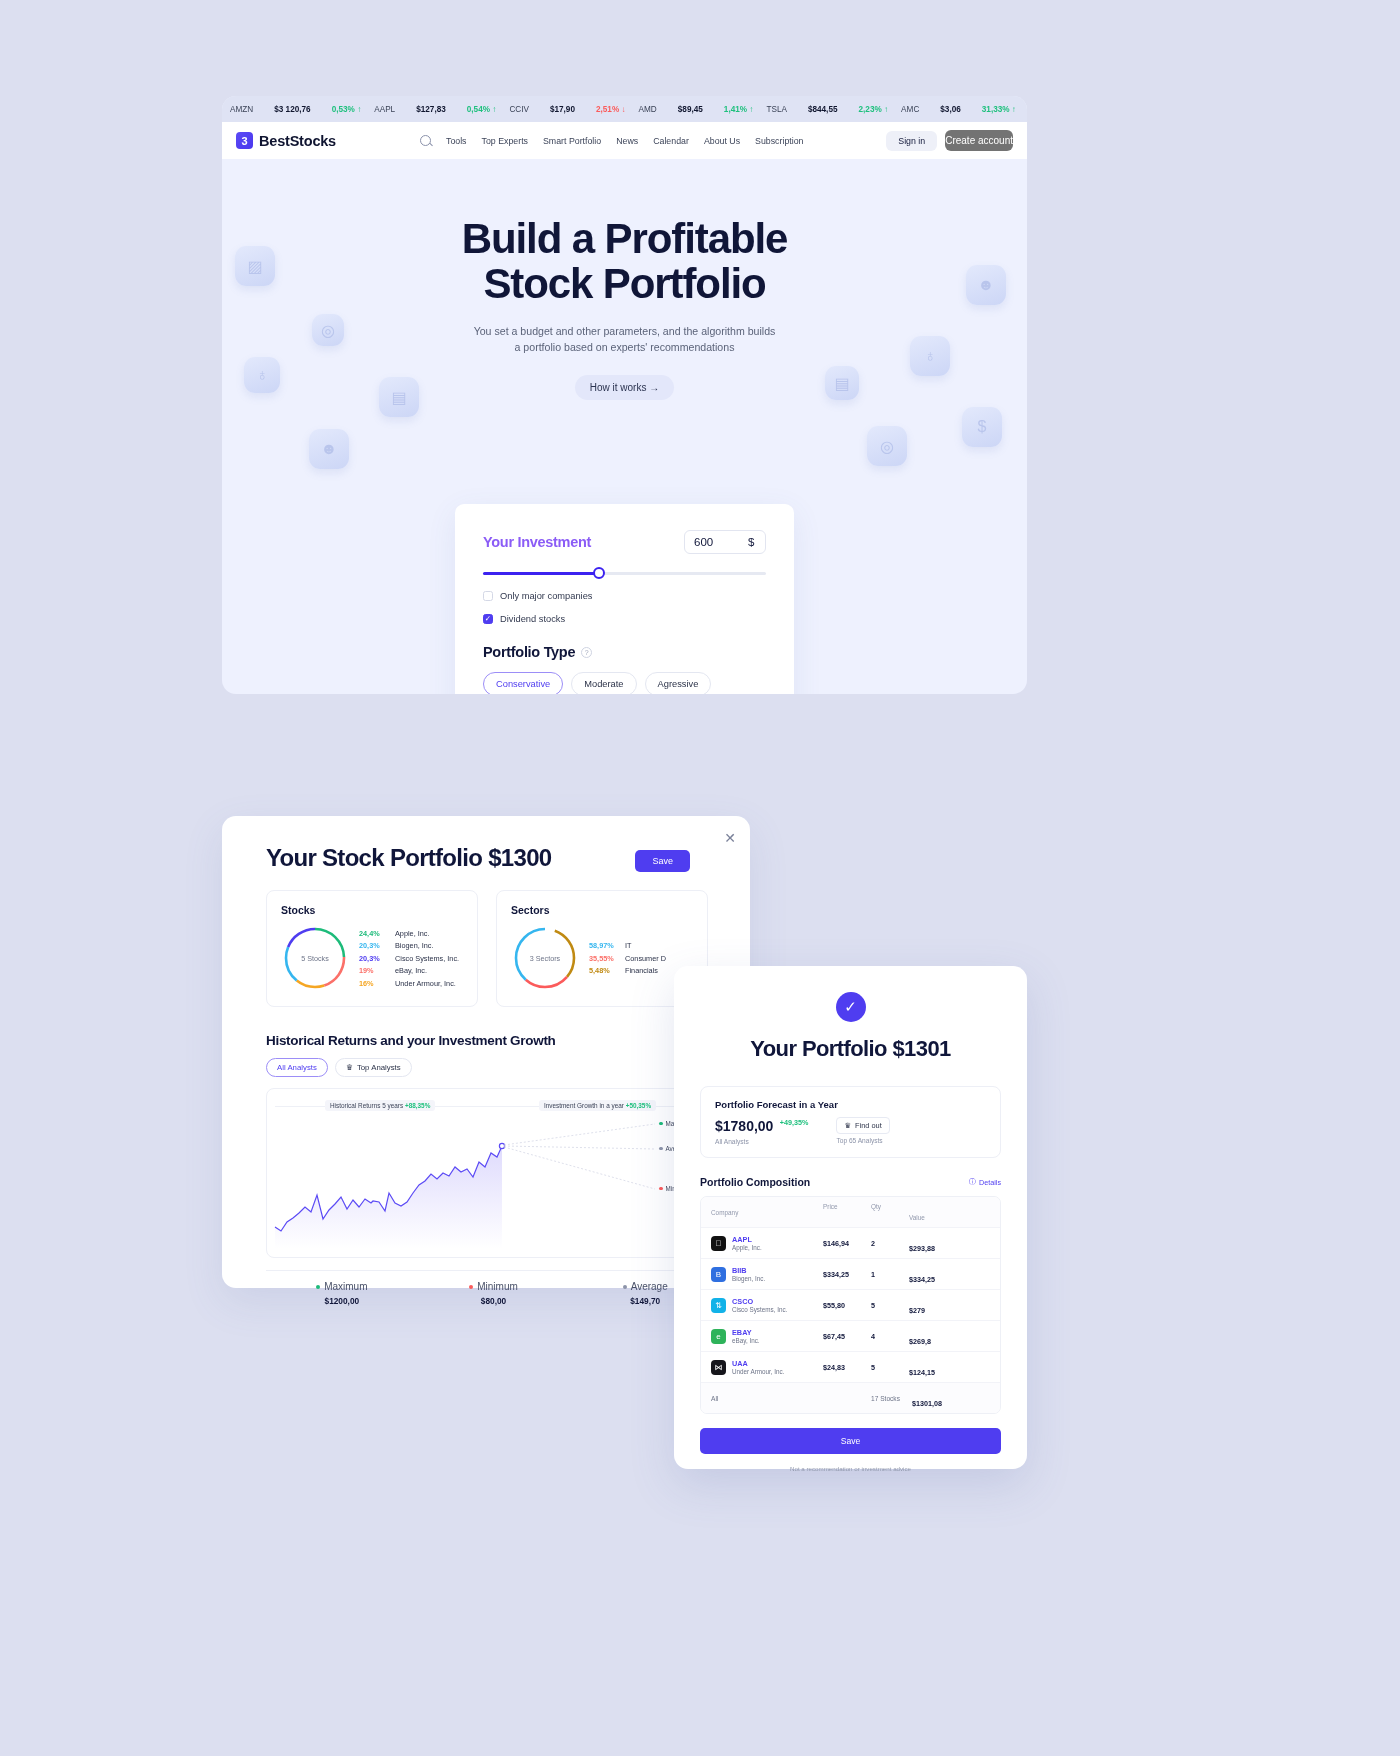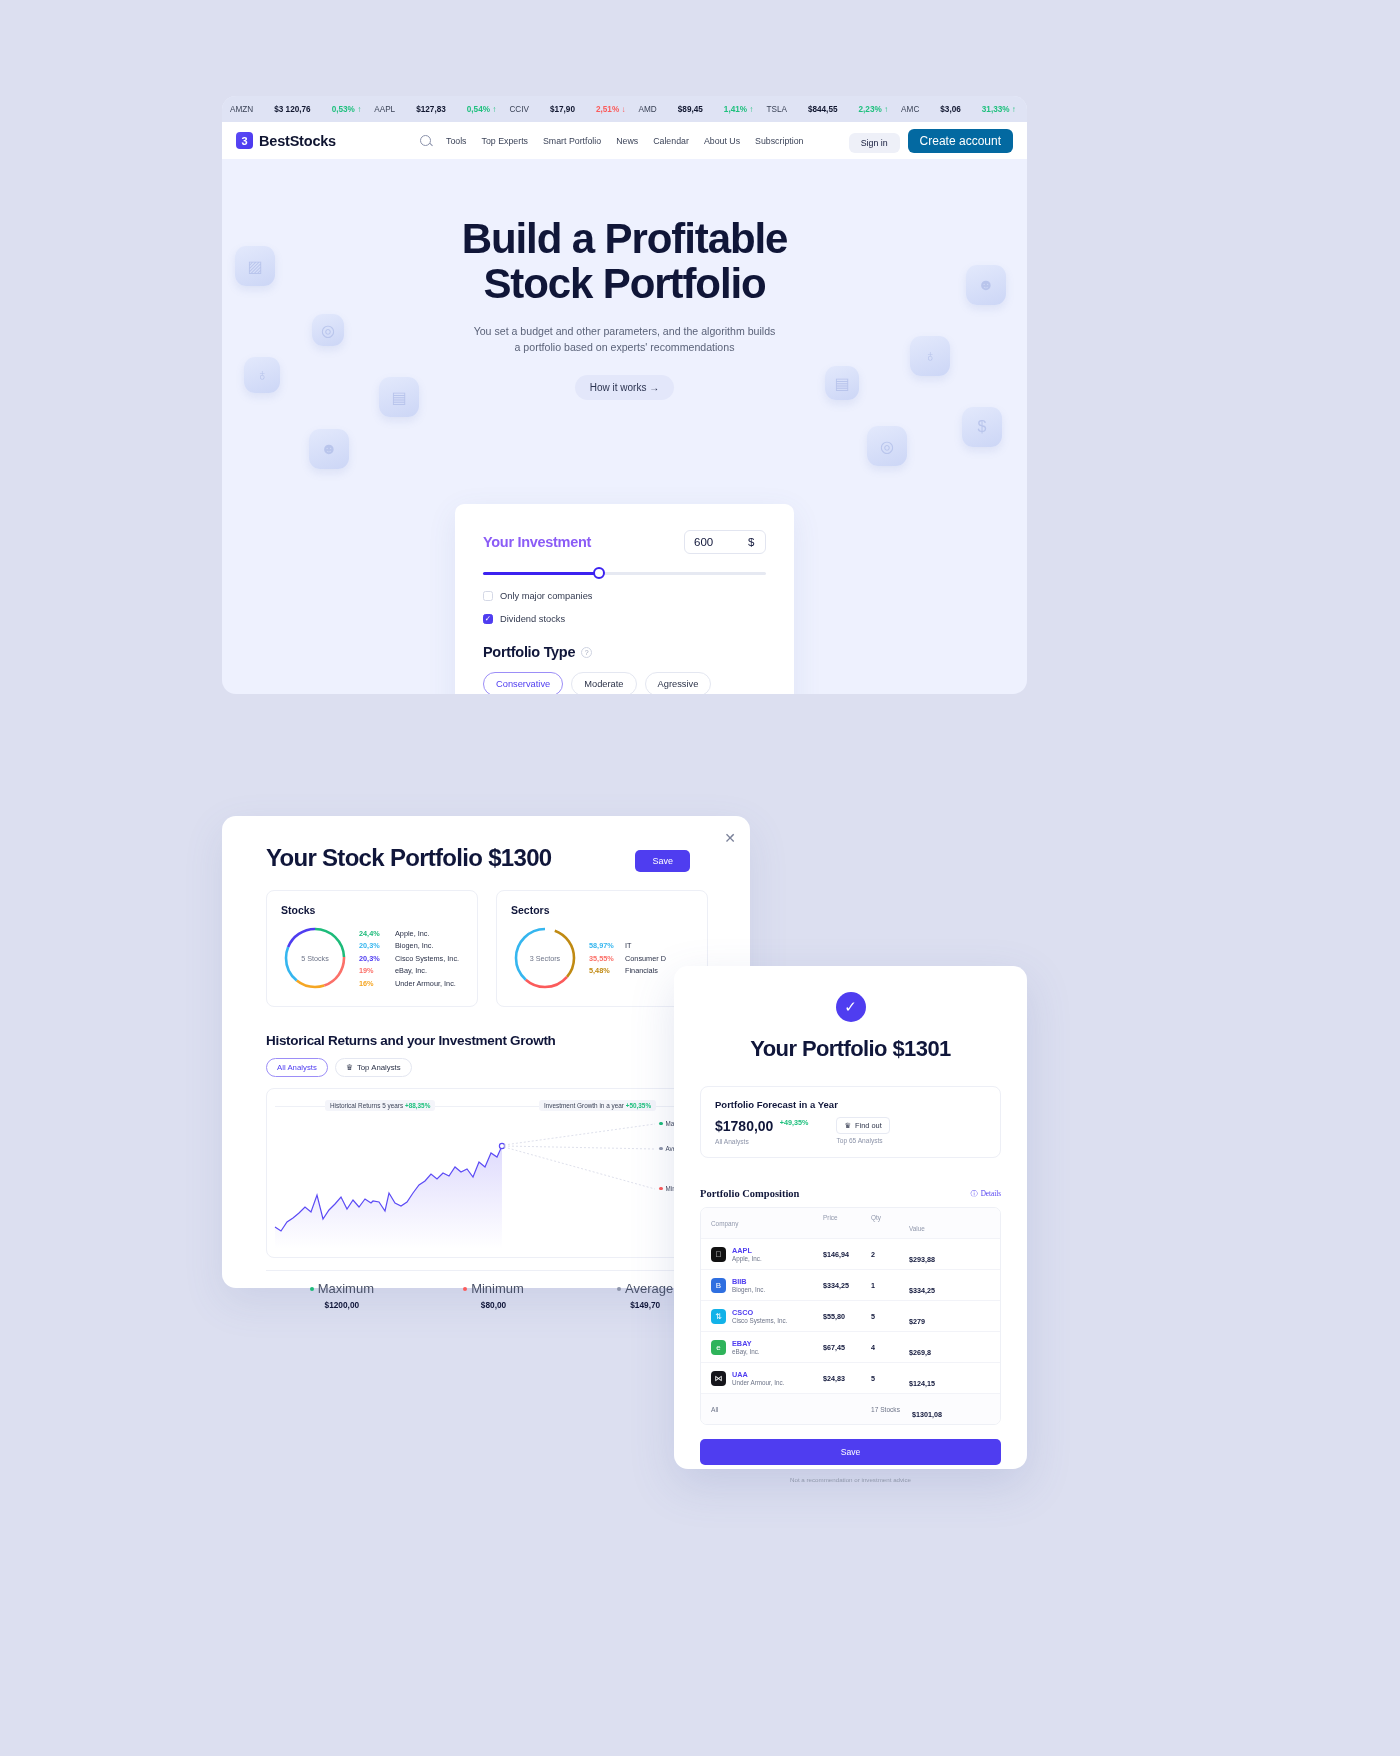--- a/index.html
+++ b/index.html
@@ -55,22 +55,22 @@
     background: #8b92ab; right: -3px; bottom: 0px;
     transform: rotate(45deg);
   }
   .nav-link { font-size: 8.8px; color: #3c4459; }
   .nav-right { margin-left: auto; display: flex; align-items: flex-end; gap: 8px; }
   .btn-signin {
     font-size: 8.8px; color: #13193a; background: #eef0f8;
     padding: 5px 12px; border-radius: 6px; border: none;
   }
   .btn-create {
-    font-size: 12px; color: #fff; background: #0369a1;
-    padding: 5px 12px; border-radius: 6px; border: none;
+    font-size: 10px; color: #fff; background: #737373;
+    padding: 5px 0; border-radius: 6px; border: none;
   }
 
   .hero-body { position: relative; height: 535px; }
   .hero-h1 {
     text-align: center; margin-top: 58px;
     font-size: 42px; line-height: 1.07; font-weight: bold;
     color: #101638; letter-spacing: -1.1px;
   }
   .hero-sub {
     text-align: center; margin-top: 17px;
@@ -201,21 +201,21 @@
   .chart-hr { position: absolute; top: 17px; left: 8px; right: 8px; height: 1px; background: #eef0f6; }
   .point-label { position: absolute; font-size: 6.3px; color: #3d4459; display: flex; align-items: center; gap: 3px; }
   .pl-dot { width: 3.5px; height: 3.5px; border-radius: 50%; }
 
   .stats-row {
     margin-top: 12px; width: 455px;
     border-top: 1px solid #edeff6;
     display: flex; padding-top: 10px;
   }
   .stat { flex: 1; display: flex; flex-direction: column; gap: 4px; align-items: center; }
-  .stat-l { display: flex; align-items: center; gap: 4px; font-size: 13px; color: #4a5269; }
+  .stat-l { display: flex; align-items: center; gap: 4px; font-size: 10px; color: #4a5269; }
   .stat-dot { width: 4px; height: 4px; border-radius: 50%; }
   .stat-v { font-size: 8.3px; font-weight: bold; color: #10163a; }
 
   
   .mobile-card {
     position: absolute; left: 674px; top: 966px;
     width: 353px; height: 503px;
     background: #fff; border-radius: 14px;
     box-shadow: 0 16px 45px rgba(85,100,165,.17);
     padding: 26px 26px 0;
@@ -236,21 +236,21 @@
   .fc-row { display: flex; align-items: flex-start; gap: 28px; margin-top: 7px; }
   .fc-amt { font-size: 14px; font-weight: bold; color: #10163a; }
   .fc-pct { font-size: 7.2px; font-weight: bold; color: #1fc07e; vertical-align: super; margin-left: 2px; }
   .fc-sub { font-size: 6.6px; color: #8d94a9; margin-top: 3px; }
   .fc-find {
     font-size: 7.4px; color: #2c3349; border: 1px solid #e7eaf3;
     border-radius: 4px; padding: 3px 7px; background: #fff;
     display: flex; align-items: center; gap: 4px;
   }
 
-  .comp-head { display: flex; align-items: center; margin-top: 30px; font-family: Liberation Serif, serif; }
+  .comp-head { display: flex; align-items: center; margin-top: 18px; }
   .comp-t { font-size: 10.5px; font-weight: bold; color: #10163a; }
   .comp-details { margin-left: auto; font-size: 7.2px; color: #4f3df0; display: flex; align-items: center; gap: 3px; }
 
   .ctable { margin-top: 8px; border: 1px solid #eef0f6; border-radius: 7px; overflow: hidden; }
   .ct-head { display: flex; padding: 6px 10px; font-size: 6.4px; color: #9198ac; background: #fcfcfe; }
   .ct-row { display: flex; align-items: center; padding: 5px 10px; border-top: 1px solid #f2f3f8; }
   .c-company { width: 112px; display: flex; align-items: center; gap: 6px; }
   .c-price { width: 48px; font-size: 7.2px; font-weight: bold; color: #10163a; }
   .c-qty { width: 38px; font-size: 7.2px; font-weight: bold; color: #10163a; }
   .c-val { flex: 1; font-size: 7.2px; font-weight: bold; color: #10163a; margin-top: 11px; }

